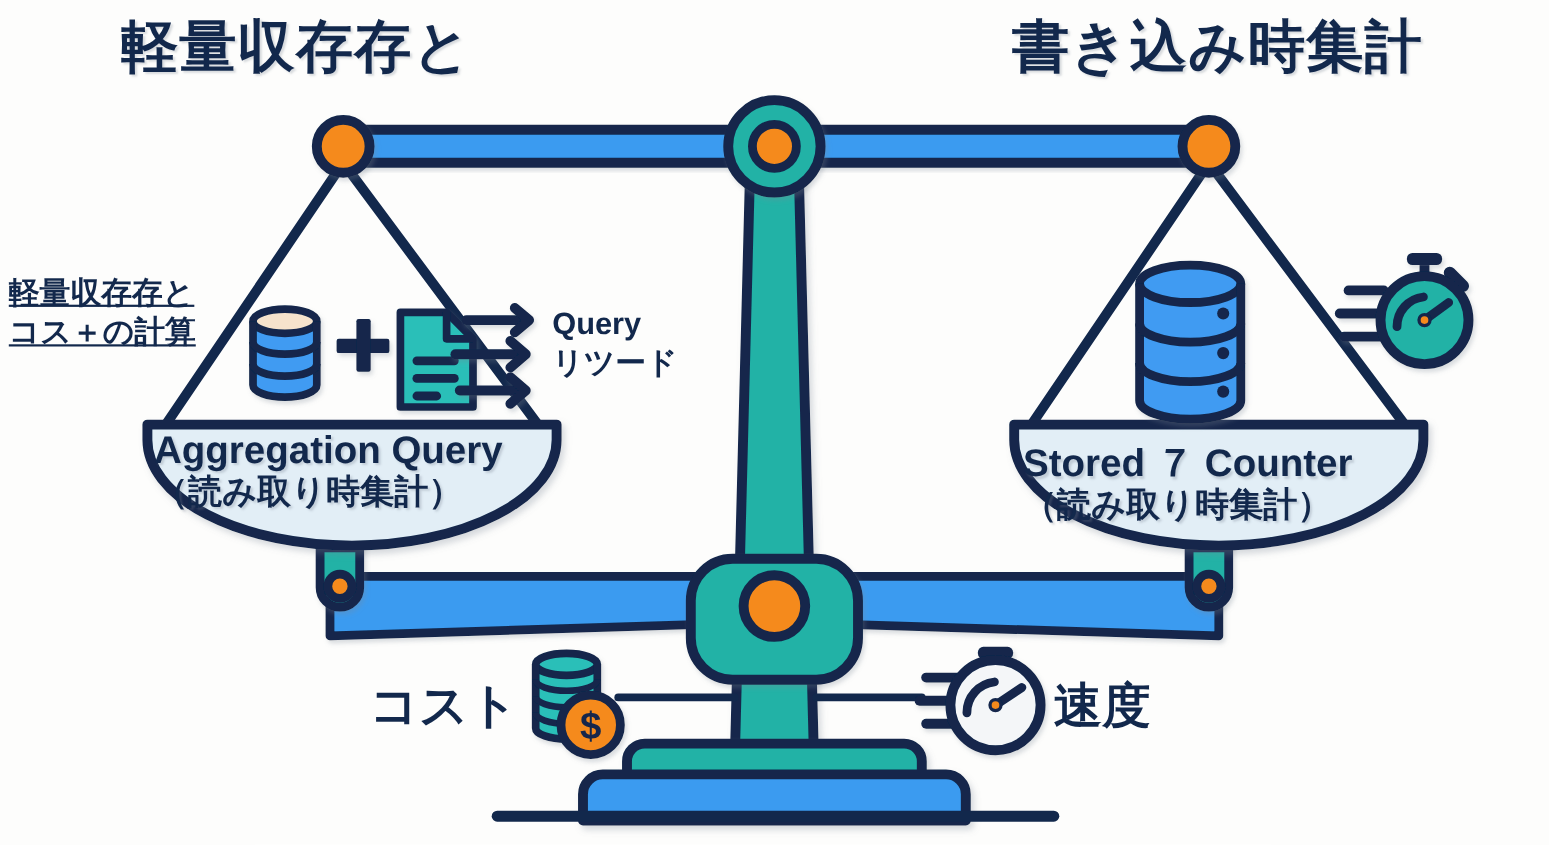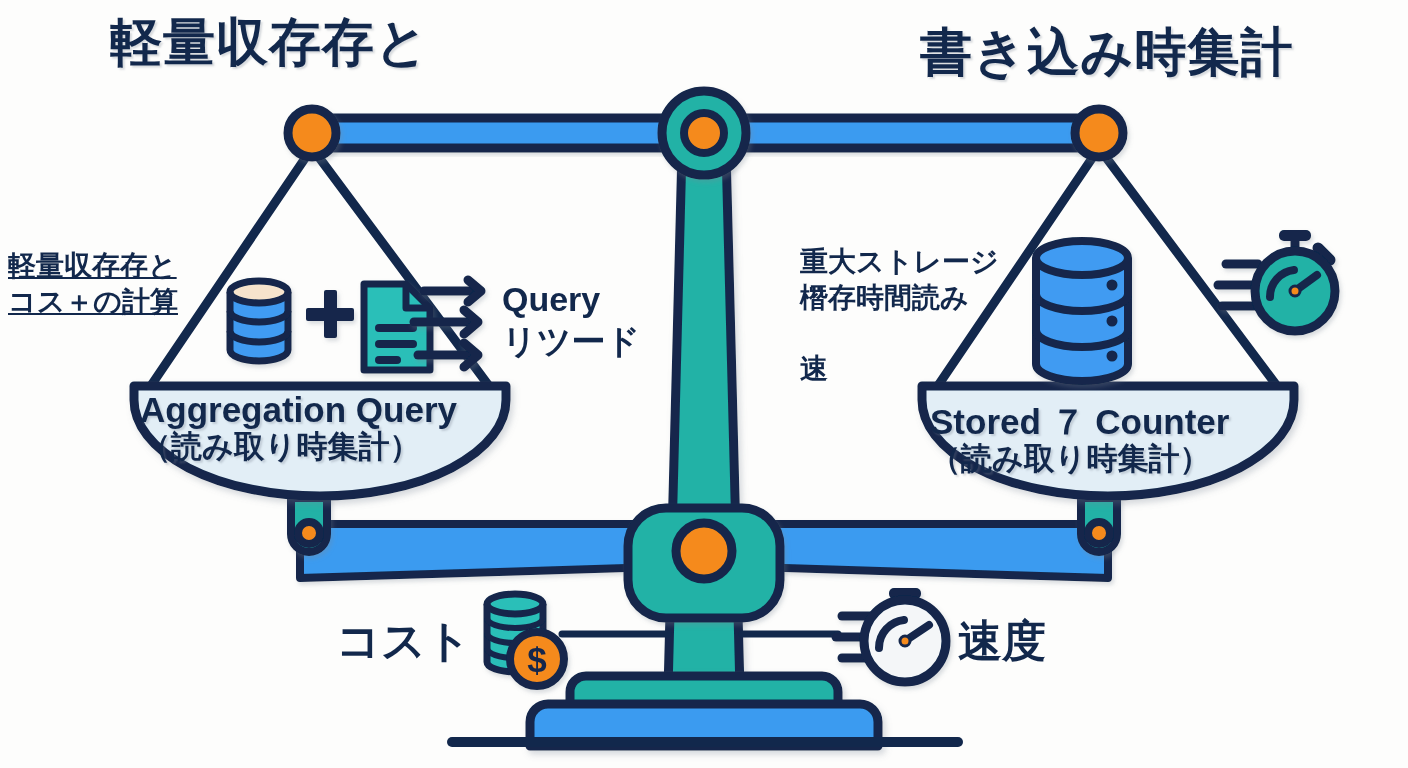--- a/index.html
+++ b/index.html
@@ -20,39 +20,39 @@
   .title {
     position: absolute;
     font-weight: 700;
     font-size: 52px;
     letter-spacing: 1px;
     color: #12284c;
     white-space: nowrap;
     text-shadow: 2px 2px 2px rgba(120,130,145,0.28);
   }
   #title-left  { left: 110px; top: 8px; }
-  #title-right { left: 920px; top: 18px; }
+  #title-right { left: 920px; top: 8px; }
 
   .note {
     position: absolute;
     font-weight: 700;
     font-size: 28px;
     line-height: 1.28;
     color: #12284c;
     white-space: pre-line;
   }
   #note-left  { left: 8px;  top: 248px; text-decoration: underline; }
   #note-right { left: 800px; top: 244px; }
 
   .querylabel {
     position: absolute;
     left: 502px;
     top: 278px;
     font-weight: 700;
-    font-size: 34px;
+    font-size: 28px;
     line-height: 1.24;
     color: #12284c;
     white-space: pre-line;
   }
 
   .pan-caption {
     position: absolute;
     text-align: left;
     color: #12284c;
     text-shadow: 2px 2px 2px rgba(120,130,145,0.3);
@@ -242,24 +242,20 @@
 
   </svg>
 
   <div class="title" id="title-left">軽量収存存と</div>
 
   <div class="title" id="title-right">書き込み時集計</div>
 
   <div class="note" id="note-left">軽量収存存と
 コス＋の計算</div>
 
-  <div class="note" id="note-right">重大ストレージ
-橬存時間読み
-
-速</div>
 
   <div class="querylabel">Query
 リツード</div>
 
   <div class="pan-caption" id="caption-left">
     <div class="l1">Aggregation Query</div>
     <div class="l2">（読み取り時集計）</div>
   </div>
 
   <div class="pan-caption" id="caption-right">

